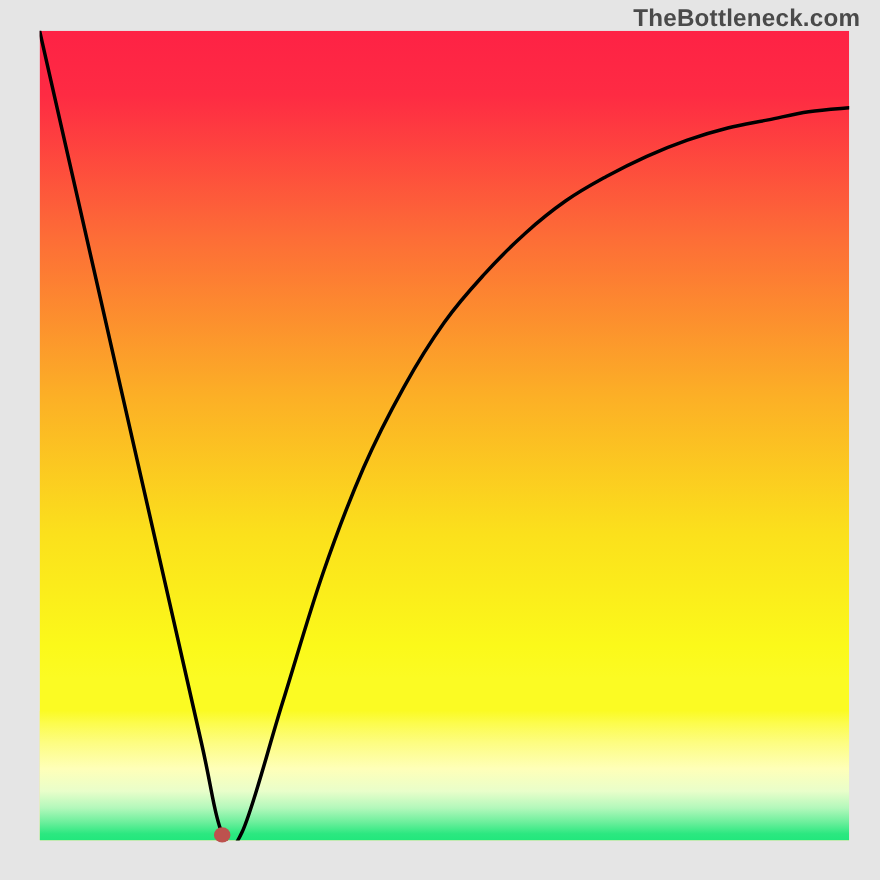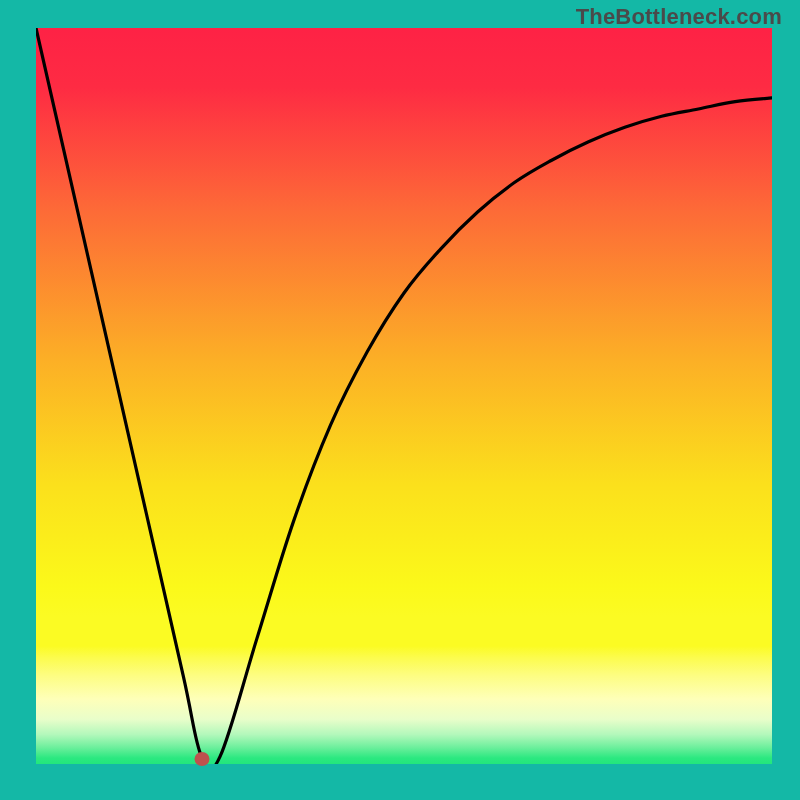--- a/index.html
+++ b/index.html
@@ -8,21 +8,21 @@
     width: 800px;
     height: 800px;
     background: #000;
     overflow: hidden;
     font-family: Arial, Helvetica, sans-serif;
   }
   .frame {
     position: relative;
     width: 800px;
     height: 800px;
-    background: #14b8a6;
+    background: #e5e5e5;
   }
   .watermark {
     position: absolute;
     top: 4px;
     right: 18px;
     color: #4a4a4a;
     font-size: 22px;
     font-weight: 600;
     letter-spacing: 0.2px;
     z-index: 5;

